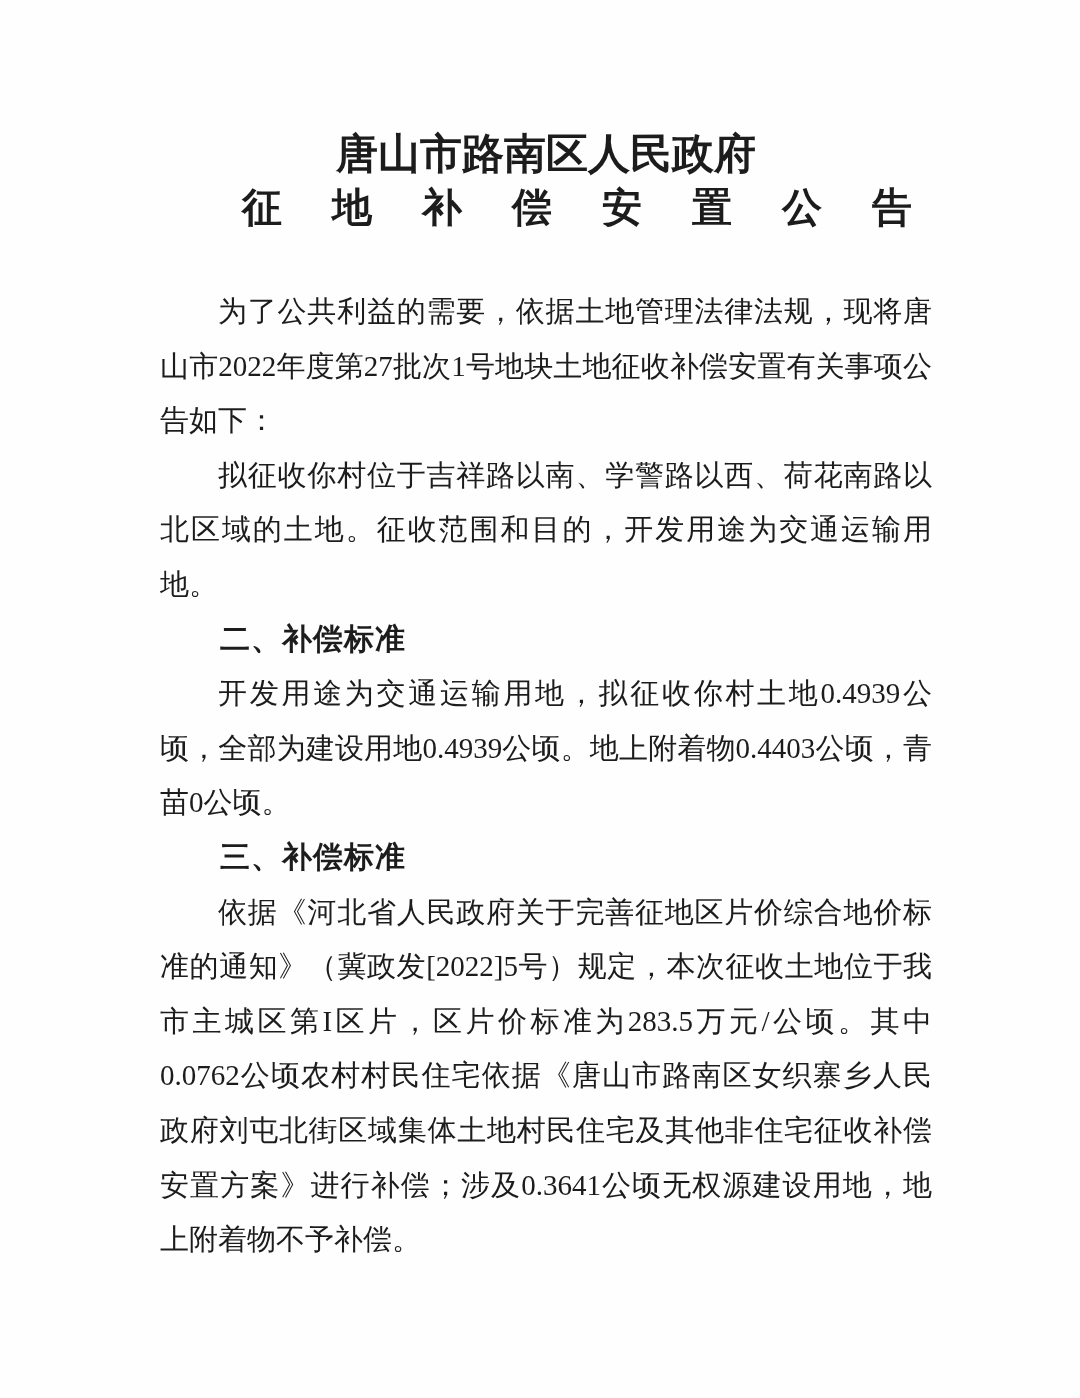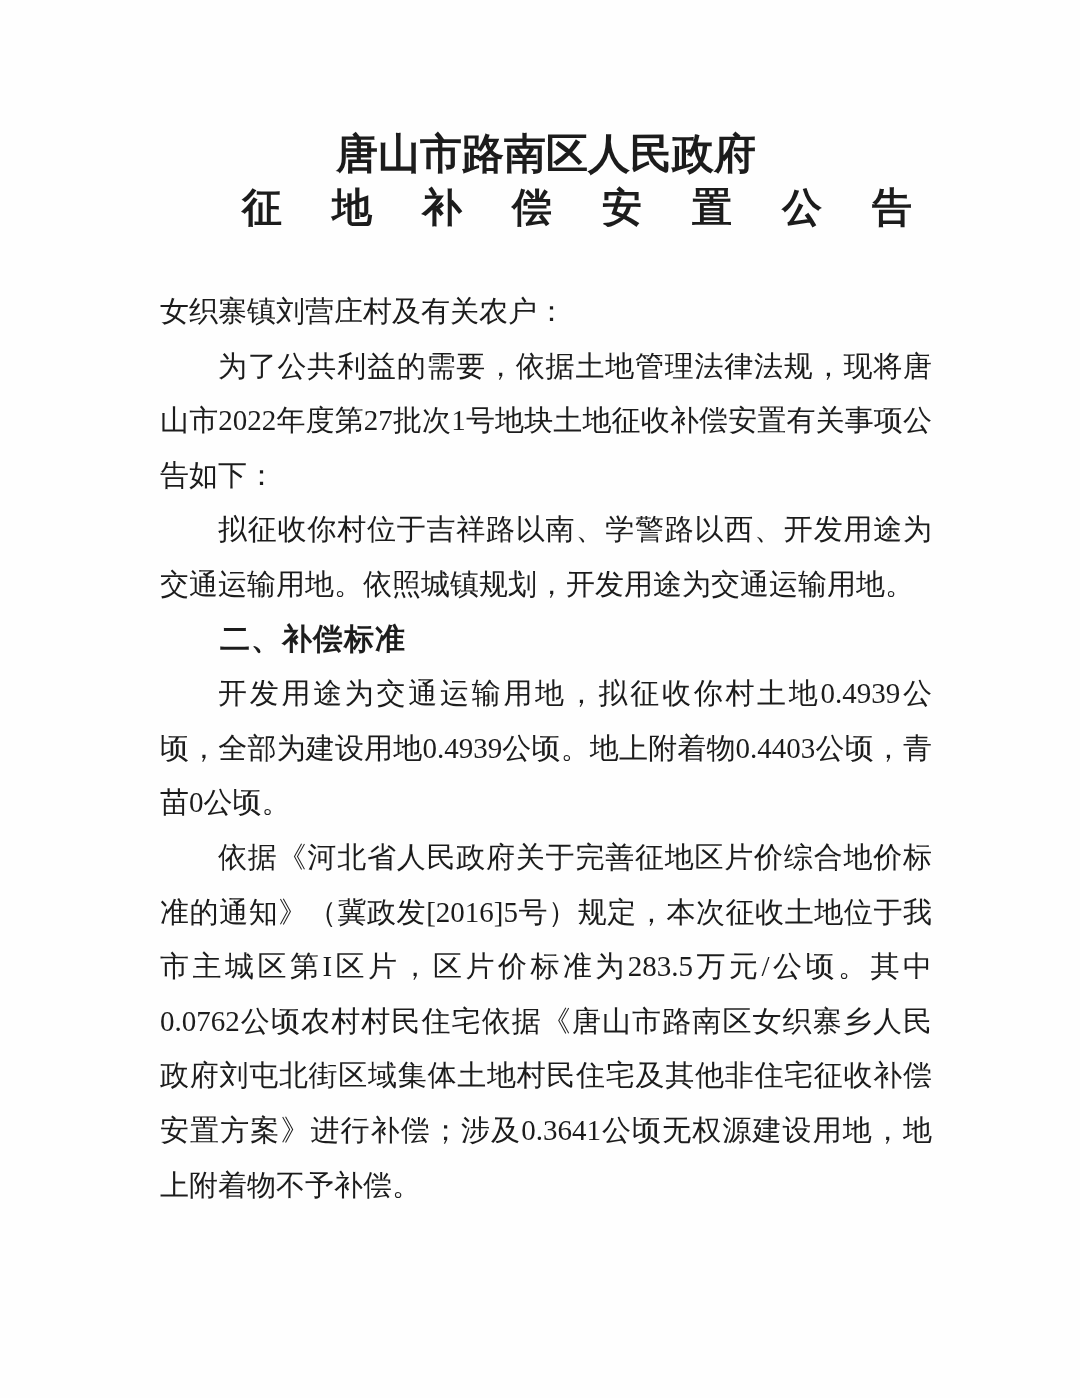--- a/index.html
+++ b/index.html
@@ -70,26 +70,26 @@
 <div class="page">
   <div class="content">
 
     <header>
       <div class="title-line1">唐山市路南区人民政府</div>
       <div class="title-line2">征 地 补 偿 安 置 公 告</div>
     </header>
 
     <main class="doc-body">
 
-      <p>女织寨镇刘营庄村及有关农户：</p>
 
       <p class="indent">为了公共利益的需要，依据土地管理法律法规，现将唐山市2022年度第27批次1号地块土地征收补偿安置有关事项公告如下：</p>
 
-      <p class="indent">拟征收你村位于吉祥路以南、学警路以西、开发用途为交通运输用地。依照城镇规划，开发用途为交通运输用地。</p>
+      <p class="indent">拟征收你村位于吉祥路以南、学警路以西、荷花南路以北区域的土地。征收范围和目的，开发用途为交通运输用地。</p>
 
       <h2 class="section-heading">二、补偿标准</h2>
       <p class="indent">开发用途为交通运输用地，拟征收你村土地0.4939公顷，全部为建设用地0.4939公顷。地上附着物0.4403公顷，青苗0公顷。</p>
 
-      <p class="indent">依据《河北省人民政府关于完善征地区片价综合地价标准的通知》（冀政发[2016]5号）规定，本次征收土地位于我市主城区第I区片，区片价标准为283.5万元/公顷。其中 0.0762公顷农村村民住宅依据《唐山市路南区女织寨乡人民政府刘屯北街区域集体土地村民住宅及其他非住宅征收补偿安置方案》进行补偿；涉及0.3641公顷无权源建设用地，地上附着物不予补偿。</p>
+      <h2 class="section-heading">三、补偿标准</h2>
+      <p class="indent">依据《河北省人民政府关于完善征地区片价综合地价标准的通知》（冀政发[2022]5号）规定，本次征收土地位于我市主城区第I区片，区片价标准为283.5万元/公顷。其中 0.0762公顷农村村民住宅依据《唐山市路南区女织寨乡人民政府刘屯北街区域集体土地村民住宅及其他非住宅征收补偿安置方案》进行补偿；涉及0.3641公顷无权源建设用地，地上附着物不予补偿。</p>
 
     </main>
   </div>
 </div>
 
 </body></html>

